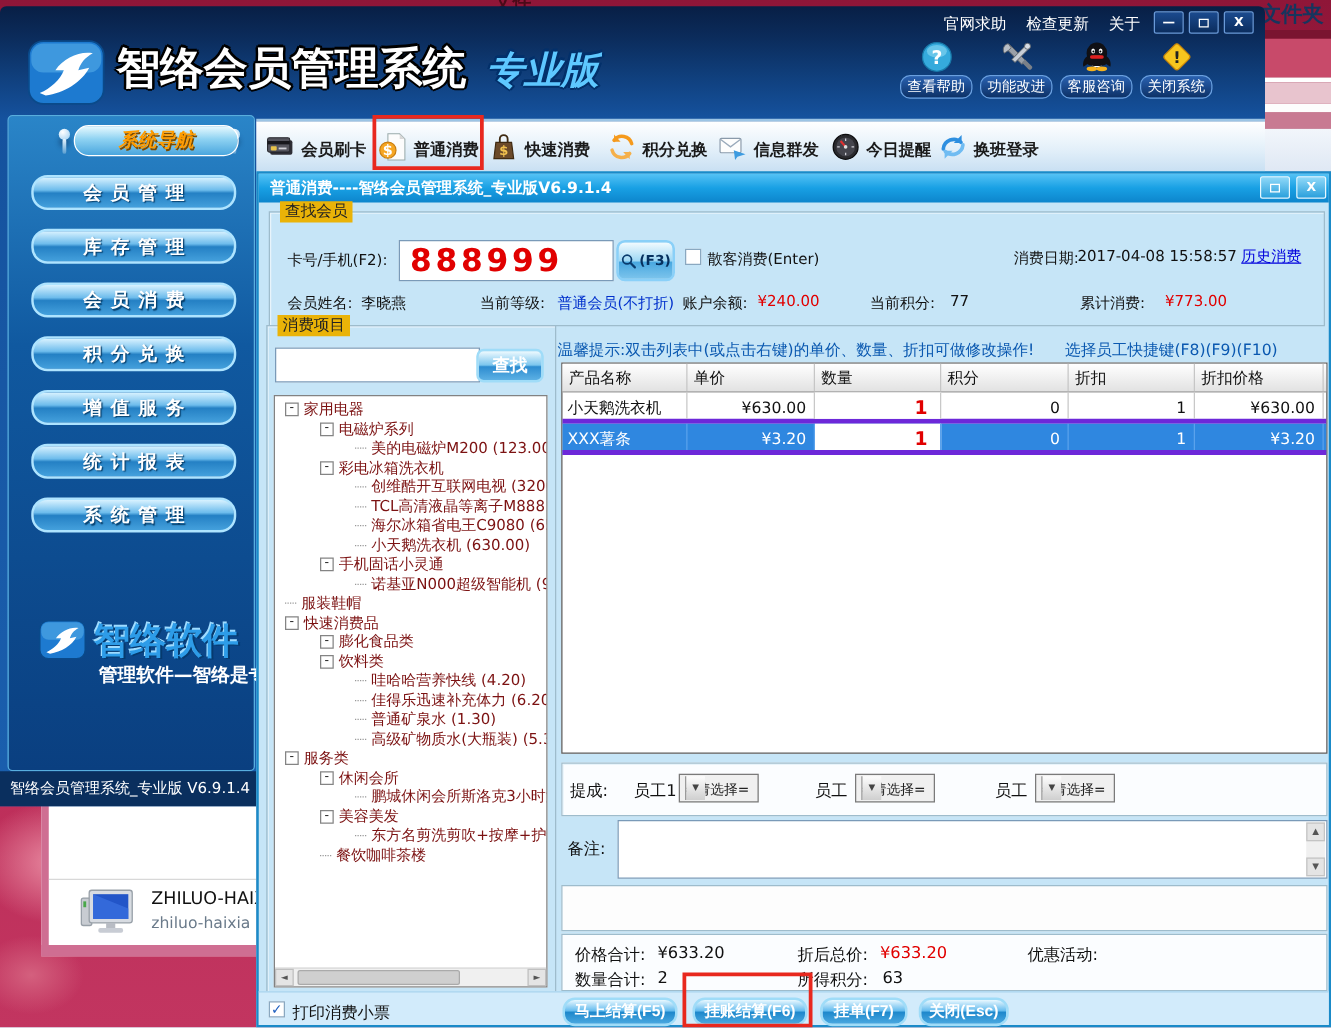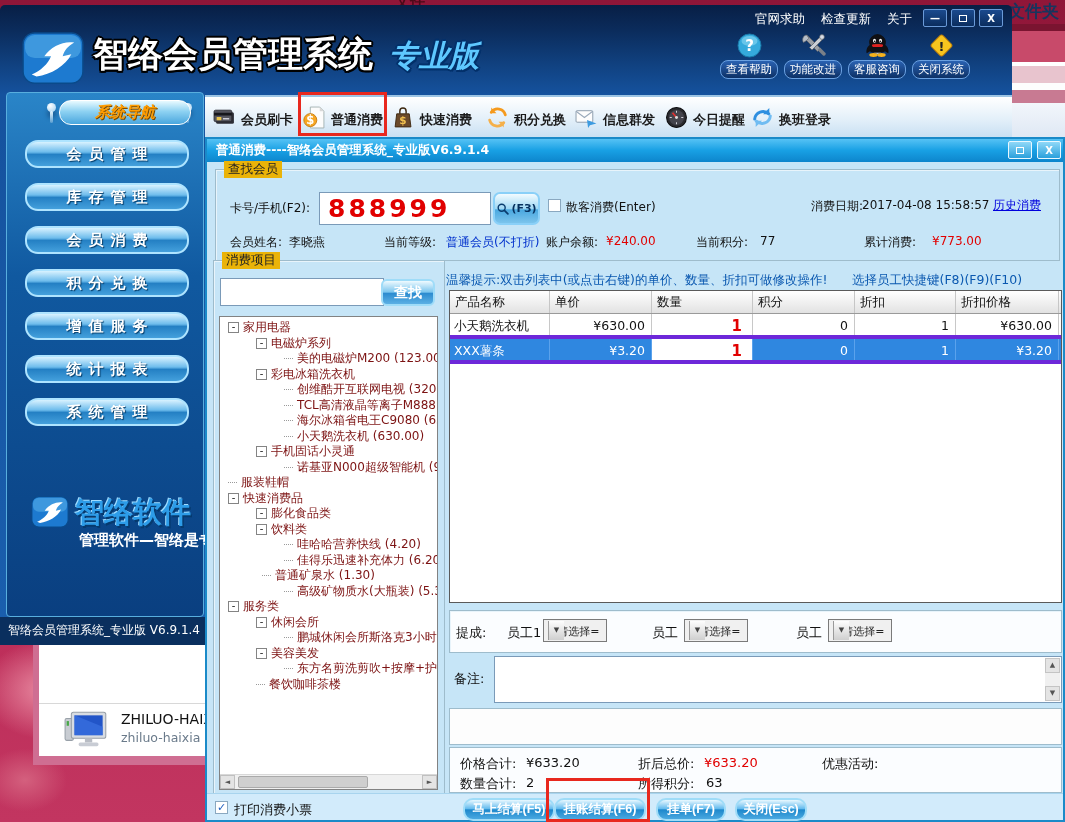--- a/index.html
+++ b/index.html
@@ -449,21 +449,21 @@
             <span>饮料类</span>
           </div>
           <div class="tnode" style="padding-left: 64px;">
             <span class="tdash"></span>
             <span>哇哈哈营养快线 (4.20)</span>
           </div>
           <div class="tnode" style="padding-left: 64px;">
             <span class="tdash"></span>
             <span>佳得乐迅速补充体力 (6.20)</span>
           </div>
-          <div class="tnode" style="padding-left: 42px;">
+          <div class="tnode" style="padding-left: 64px;">
             <span class="tdash"></span>
             <span>普通矿泉水 (1.30)</span>
           </div>
           <div class="tnode" style="padding-left: 64px;">
             <span class="tdash"></span>
             <span>高级矿物质水(大瓶装) (5.30)</span>
           </div>
           <div class="tnode" style="padding-left: 8px;">
             <span class="texp">-</span>
             <span>服务类</span>
@@ -564,18 +564,18 @@
     <span class="lbl" style="left:372px; top:7px;">优惠活动:</span>
     <span class="lbl" style="left:10px; top:27px;">数量合计:</span>
     <span class="lbl" style="left:76px; top:27px;">2</span>
     <span class="lbl" style="left:188px; top:27px;">所得积分:</span>
     <span class="lbl" style="left:256px; top:27px;">63</span>
   </div>
 
   <div class="bottom-bar">
     <span class="chk" style="left:8px; top:7px;">✓</span>
     <span class="lbl" style="left:27px; top:7px; font-size:13px;">打印消费小票</span>
-    <span id="action-btns"><button class="act-btn" style="left: 256px; width: 92px; text-align: center;">马上结算(F5)</button><button class="act-btn" style="left: 347px; width: 92px;">挂账结算(F6)</button><button class="act-btn" style="left: 449px; width: 70px;">挂单(F7)</button><button class="act-btn" style="left: 528px; width: 72px;">关闭(Esc)</button></span>
+    <span id="action-btns"><button class="act-btn" style="left: 243px; width: 92px; text-align: center;">马上结算(F5)</button><button class="act-btn" style="left: 347px; width: 92px;">挂账结算(F6)</button><button class="act-btn" style="left: 449px; width: 70px;">挂单(F7)</button><button class="act-btn" style="left: 528px; width: 72px;">关闭(Esc)</button></span>
   </div>
 </div>
 
 <div class="abs hl-box" style="left:298px; top:92px; width:89px; height:44px;"></div>
 <div class="abs hl-box" style="left:546px; top:778px; width:104px; height:44px;"></div>
 
 </body></html>

